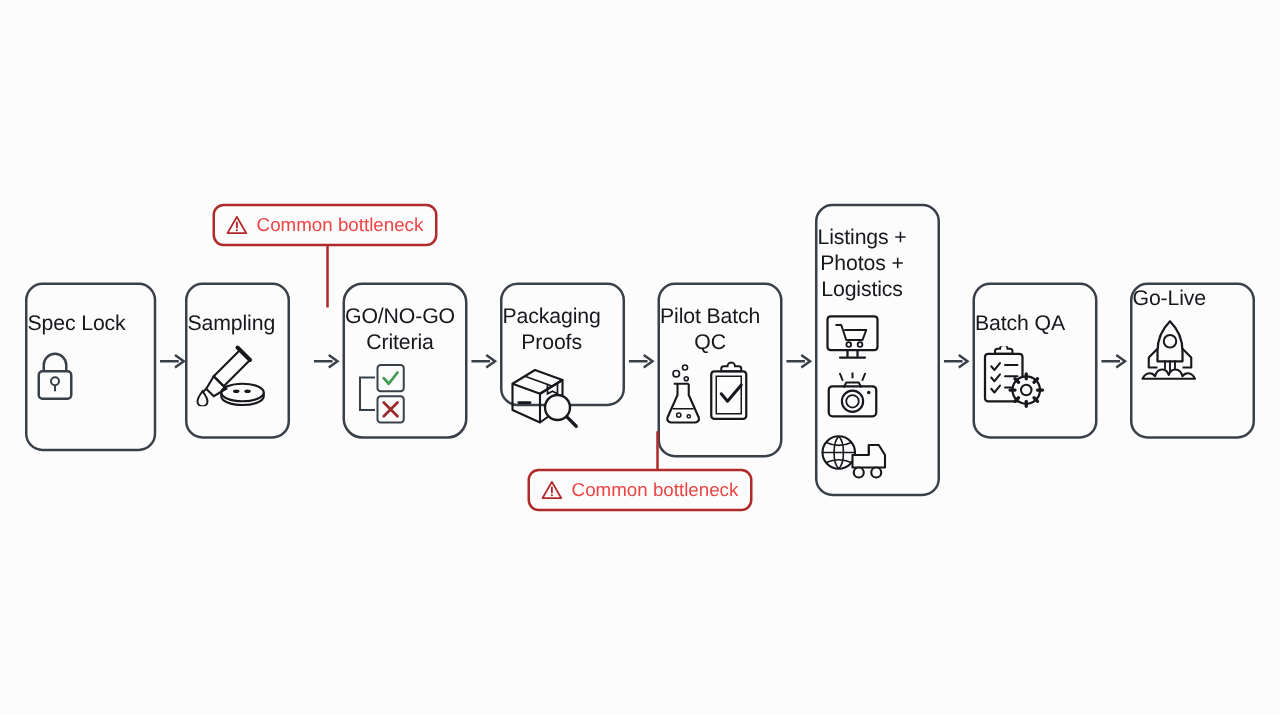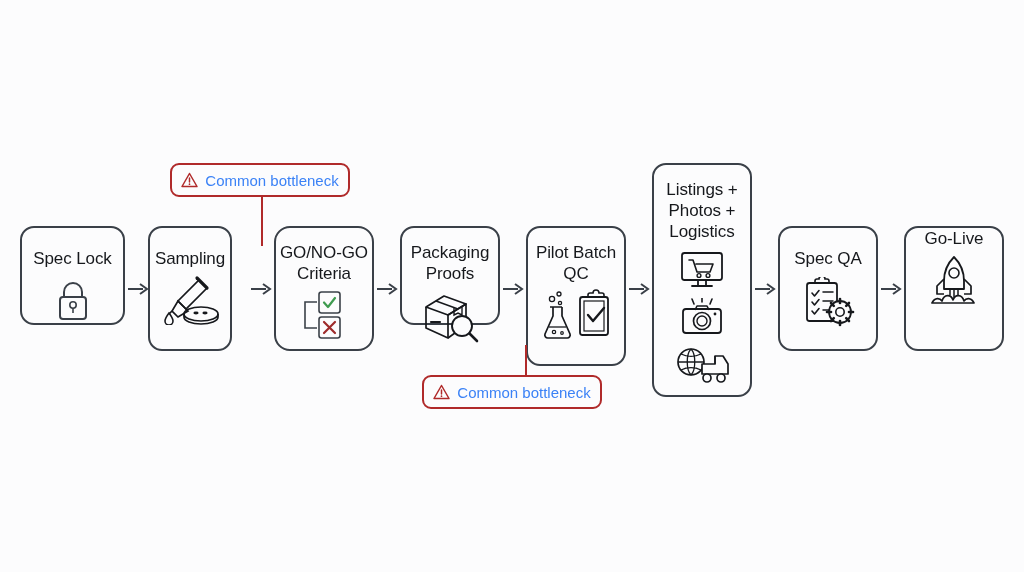--- a/index.html
+++ b/index.html
@@ -20,21 +20,21 @@
 
   
   .step {
     position: absolute;
     box-sizing: border-box;
     border: 2px solid #3a4048;
     border-radius: 14px;
     background: #fcfcfd;
     display: flex;
     flex-direction: column;
-    align-items: center;
+    align-items: flex-start;
   }
   .step-label {
     color: #16181c;
     font-size: 17px;
     line-height: 21px;
     text-align: center;
     letter-spacing: -0.1px;
     white-space: pre-line;
   }
   .step-icon {
@@ -57,38 +57,38 @@
     border: 2px solid #b02a2a;
     border-radius: 9px;
     background: #fcfcfd;
     display: flex;
     align-items: center;
     justify-content: center;
     gap: 7px;
     padding: 0 13px;
   }
   .callout-text {
-    color: #3b82f6;
+    color: #ef4444;
     font-size: 15px;
     line-height: 17px;
     white-space: nowrap;
   }
   .callout-icon svg { display: block; }
   .connector {
     position: absolute;
     background: #b02a2a;
     width: 2px;
   }
 </style>
 </head>
 <body>
 
 <div id="canvas">
 
-  <div class="step" style="left:20px; top:226px; width:105px; height:99px; padding-top:20px;">
+  <div class="step" style="left:20px; top:226px; width:105px; height:135px; padding-top:20px;">
     <div class="step-label">Spec Lock</div>
     <div class="step-icon" style="margin-top:8px;">
       <svg width="44" height="46" viewBox="0 0 44 46">
         <path d="M13 20 v-5 a9 9 0 0 1 18 0 v5" fill="none" stroke="#3a4048" stroke-width="2"></path>
         <rect x="9" y="20" width="26" height="22" rx="3" fill="none" stroke="#3a4048" stroke-width="2"></rect>
         <circle cx="22" cy="28" r="3.2" fill="none" stroke="#3a4048" stroke-width="1.6"></circle>
         <path d="M22 31 v5" stroke="#3a4048" stroke-width="1.6" fill="none"></path>
       </svg>
     </div>
   </div>
@@ -242,21 +242,21 @@
   </div>
 
   <div class="arrow" style="left:755px; top:282px;">
     <svg width="22" height="14" viewBox="0 0 22 14">
       <path d="M0 7 H15" stroke="#3a4048" stroke-width="2" fill="none"></path>
       <path d="M12 2 L19 7 L12 12" stroke="#3a4048" stroke-width="2" fill="none"></path>
     </svg>
   </div>
 
   <div class="step" style="left:778px; top:226px; width:100px; height:125px; padding-top:20px;">
-    <div class="step-label">Spec QA</div>
+    <div class="step-label">Batch QA</div>
     <div class="step-icon" style="margin-top:8px;">
       <svg width="58" height="52" viewBox="0 0 58 52">
         <rect x="8" y="6" width="30" height="38" rx="2.5" fill="none" stroke="#16181c" stroke-width="1.8"></rect>
         <path d="M16 6 v-2 a2 2 0 0 1 2 -2 h2 a3 3 0 0 1 6 0 h2 a2 2 0 0 1 2 2 v2 z" fill="none" stroke="#16181c" stroke-width="1.6"></path>
         <path d="M13 16 l2.5 3 4.5 -5.5" fill="none" stroke="#16181c" stroke-width="1.6" stroke-linecap="round" stroke-linejoin="round"></path>
         <path d="M13 25 l2.5 3 4.5 -5.5" fill="none" stroke="#16181c" stroke-width="1.6" stroke-linecap="round" stroke-linejoin="round"></path>
         <path d="M13 34 l2.5 3 4.5 -5.5" fill="none" stroke="#16181c" stroke-width="1.6" stroke-linecap="round" stroke-linejoin="round"></path>
         <path d="M24 15 h10 M24 24 h10 M24 33 h6" stroke="#16181c" stroke-width="1.5" stroke-linecap="round"></path>
 
         <circle cx="41" cy="35" r="11" fill="#fcfcfd" stroke="#16181c" stroke-width="1.8"></circle>

